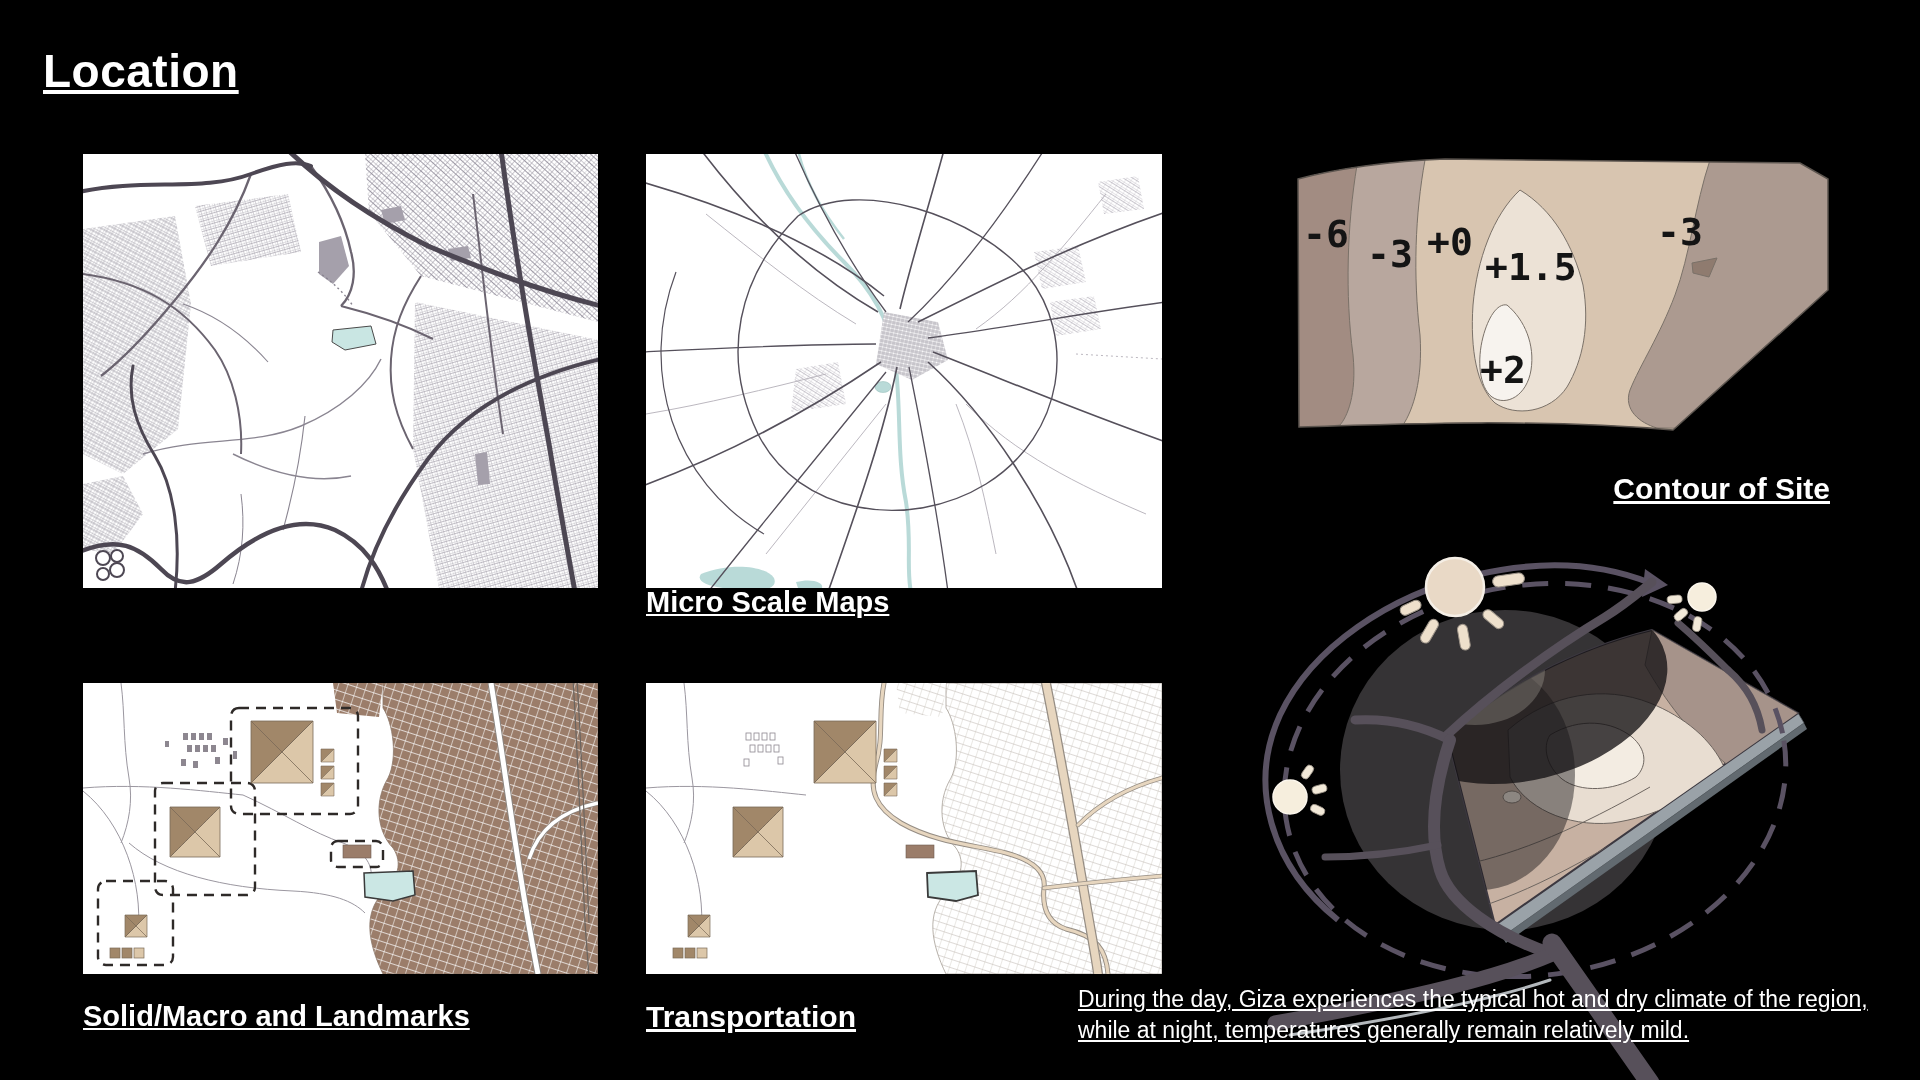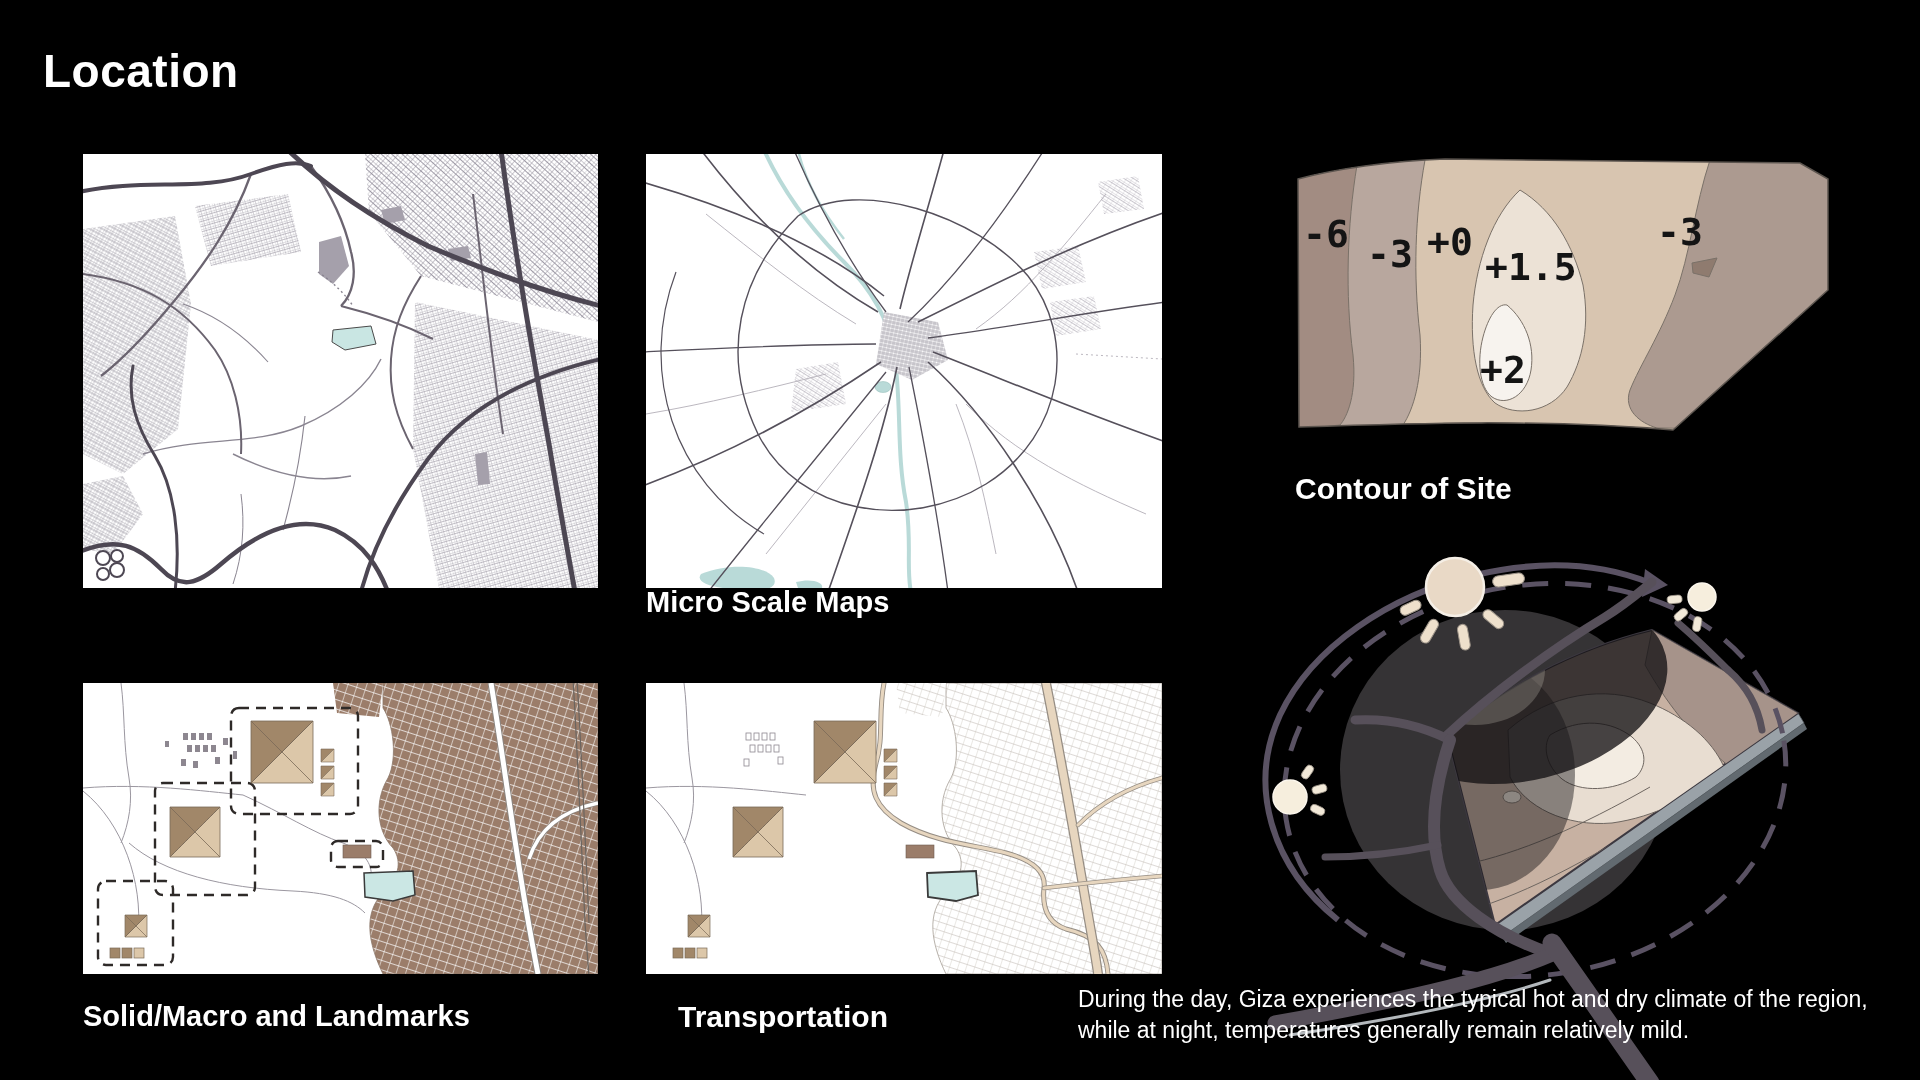--- a/index.html
+++ b/index.html
@@ -1,21 +1,21 @@
 <!DOCTYPE html>
 <html><head>
 <meta charset="utf-8">
 <style>
   html,body{margin:0;padding:0;background:#000;}
   #stage{position:relative;width:1920px;height:1080px;background:#000;overflow:hidden;
          font-family:"Liberation Sans",sans-serif;}
-  .abs{position:absolute;}
+  .abs{position:absolute;text-decoration:underline;}
   .title{color:#fff;font-weight:bold;font-size:46px;letter-spacing:0.5px;}
   .caption{color:#fff;font-weight:bold;font-size:29px;white-space:nowrap;}
-  .caption.center{text-align:left;}
+  .caption.center{text-align:right;}
   .climate{color:#fff;font-size:23px;line-height:31px;white-space:nowrap;}
   svg{display:block;}
 </style>
 </head>
 <body>
 
 <div id="stage">
 
   <div class="abs title" style="left:43px;top:44px;">Location</div>
 
@@ -400,20 +400,20 @@
           <rect x="23" y="-4" width="15" height="8" rx="4" transform="translate(40 262) rotate(-15)"></rect>
           <rect x="23" y="-4" width="15" height="8" rx="4" transform="translate(40 262) rotate(25)"></rect>
         </g>
       </g>
     </svg>
   </div>
 
   <div class="abs caption" style="left:646px;top:586px;">Micro Scale Maps</div>
   <div class="abs caption center" style="left:1295px;top:472px;width:535px;font-size:30px;">Contour of Site</div>
   <div class="abs caption" style="left:83px;top:1000px;">Solid/Macro and Landmarks</div>
-  <div class="abs caption" style="left:678px;top:1000px;font-size:30px;">Transportation</div>
+  <div class="abs caption" style="left:646px;top:1000px;font-size:30px;">Transportation</div>
 
   <div class="abs climate" style="left:1078px;top:984px;">
     <div>During the day, Giza experiences the typical hot and dry climate of the region,</div>
     <div>while at night, temperatures generally remain relatively mild.</div>
   </div>
 
 </div>
 
 </body></html>

